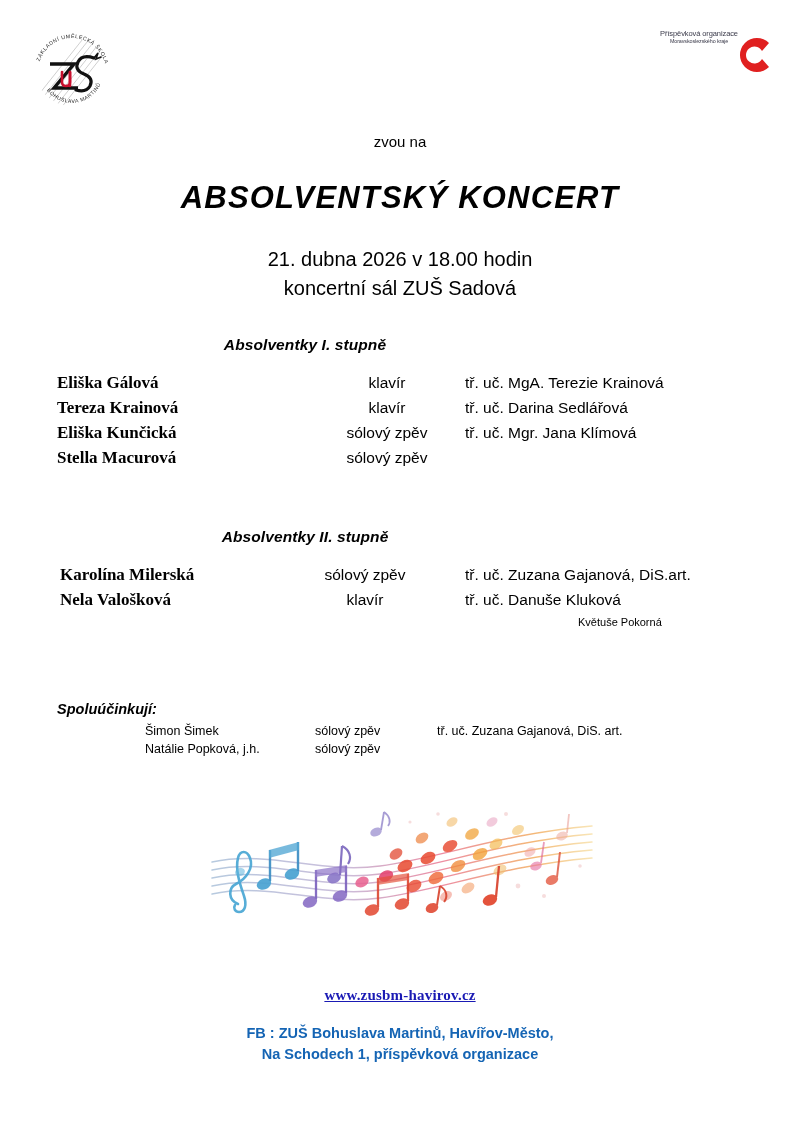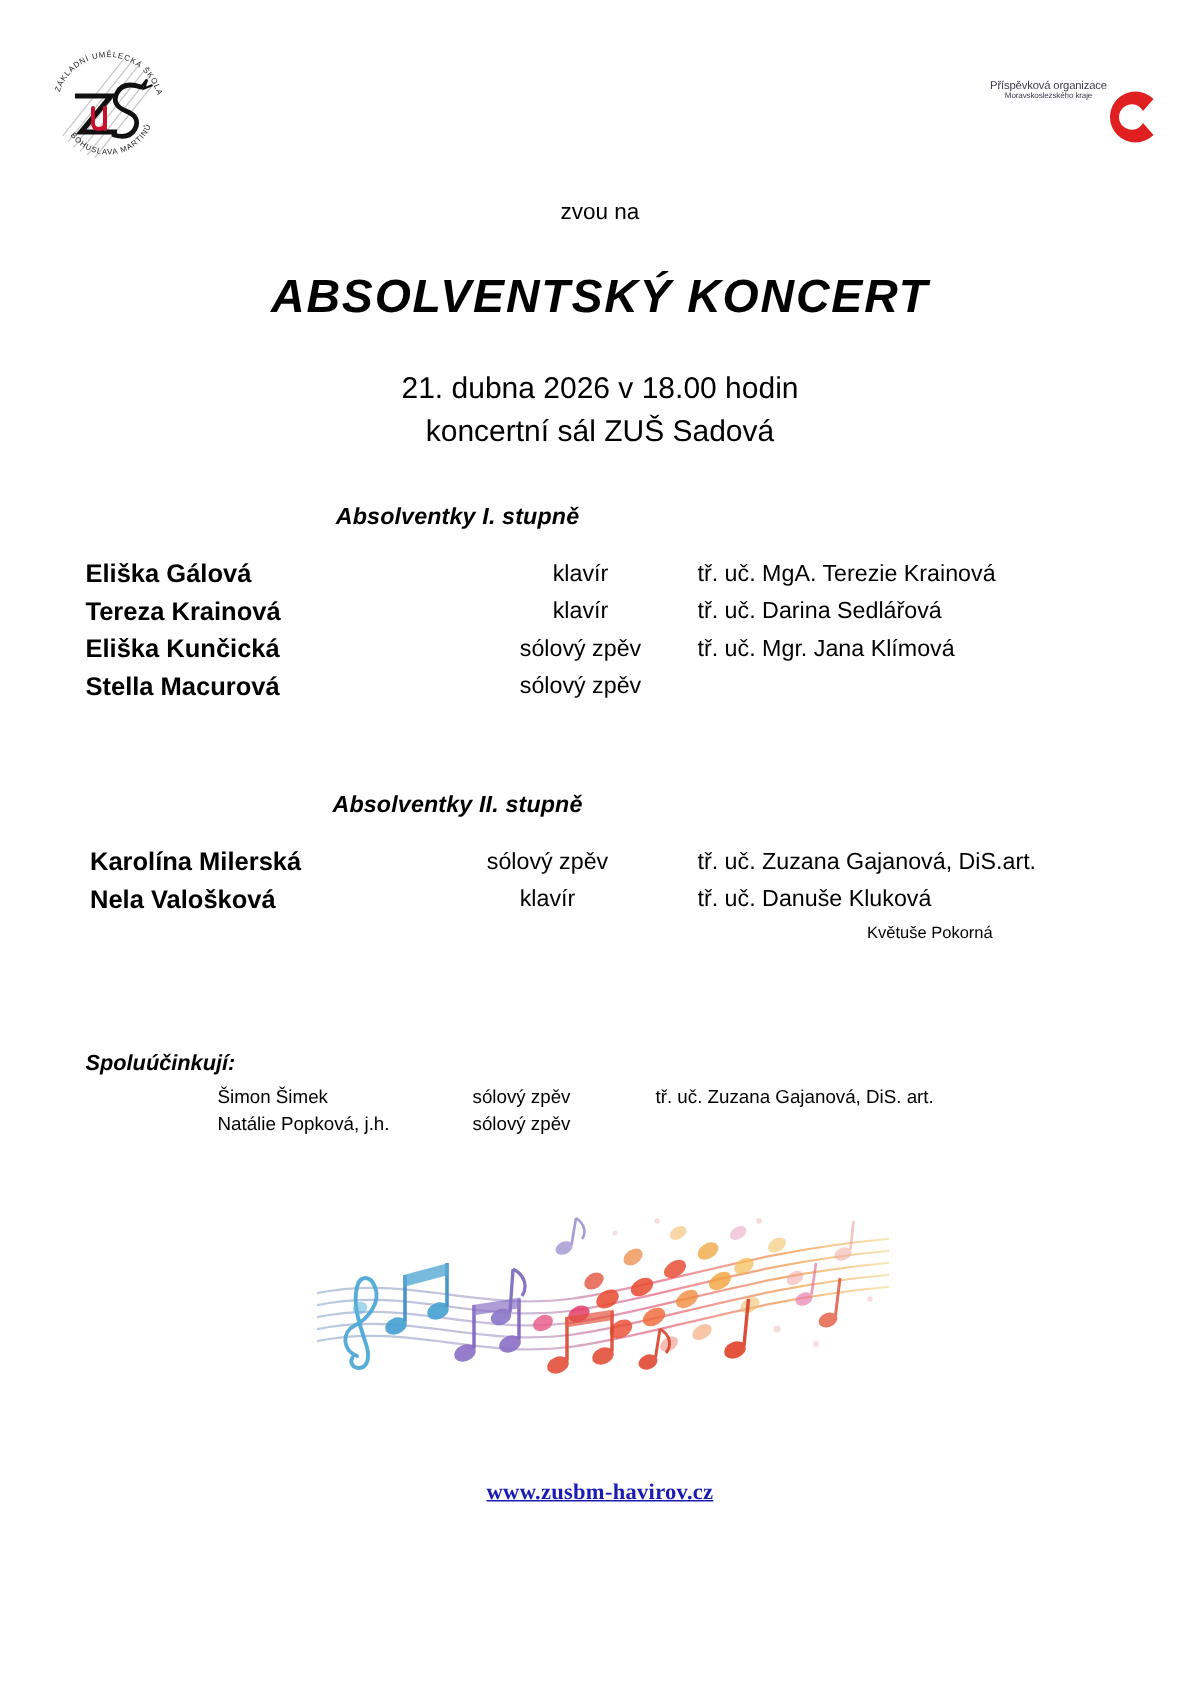--- a/index.html
+++ b/index.html
@@ -26,21 +26,21 @@
     position: absolute;
     left: 0; top: 0; width: 800px; height: 130px;
   }
   .zus-logo {
     position: absolute;
     left: 28px; top: 28px;
     width: 88px; height: 88px;
   }
   .msk-logo {
     position: absolute;
-    left: 645px; top: 50px;
+    left: 645px; top: 27px;
     width: 135px; height: 62px;
   }
   .msk-text1 {
     position: absolute;
     left: 0; top: 2px;
     width: 108px;
     text-align: center;
     font-size: 7.5px;
     color: #3a3a4a;
     letter-spacing: -0.1px;
@@ -124,20 +124,21 @@
     position: relative;
     height: 25px;
     font-size: 16.5px;
     white-space: nowrap;
   }
   .perf-name {
     position: absolute;
     left: 0; top: 0;
     font-weight: bold;
     font-size: 17px;
+    font-family: Liberation Serif, serif;
   }
   .perf-instr {
     position: absolute;
     top: 1px;
     text-align: center;
     font-size: 15.5px;
   }
   #sec1-list .perf-instr { left: 255px; width: 150px; }
   #sec2-list .perf-instr { left: 225px; width: 160px; }
   .perf-teacher {
@@ -442,14 +443,18 @@
         <circle cx="306" cy="14" r="2"></circle>
         <circle cx="238" cy="14" r="1.8"></circle>
         <circle cx="380" cy="66" r="1.8"></circle>
         <circle cx="210" cy="22" r="1.6"></circle>
       </g>
     </svg>
   </div>
 
   <a class="site-url" href="#">www.zusbm-havirov.cz</a>
 
+  <div class="fb-block">
+    <span>FB : ZUŠ Bohuslava Martinů, Havířov-Město,</span>
+    <span>Na Schodech 1, příspěvková organizace</span>
+  </div>
 
 </div>
 
 </body></html>

